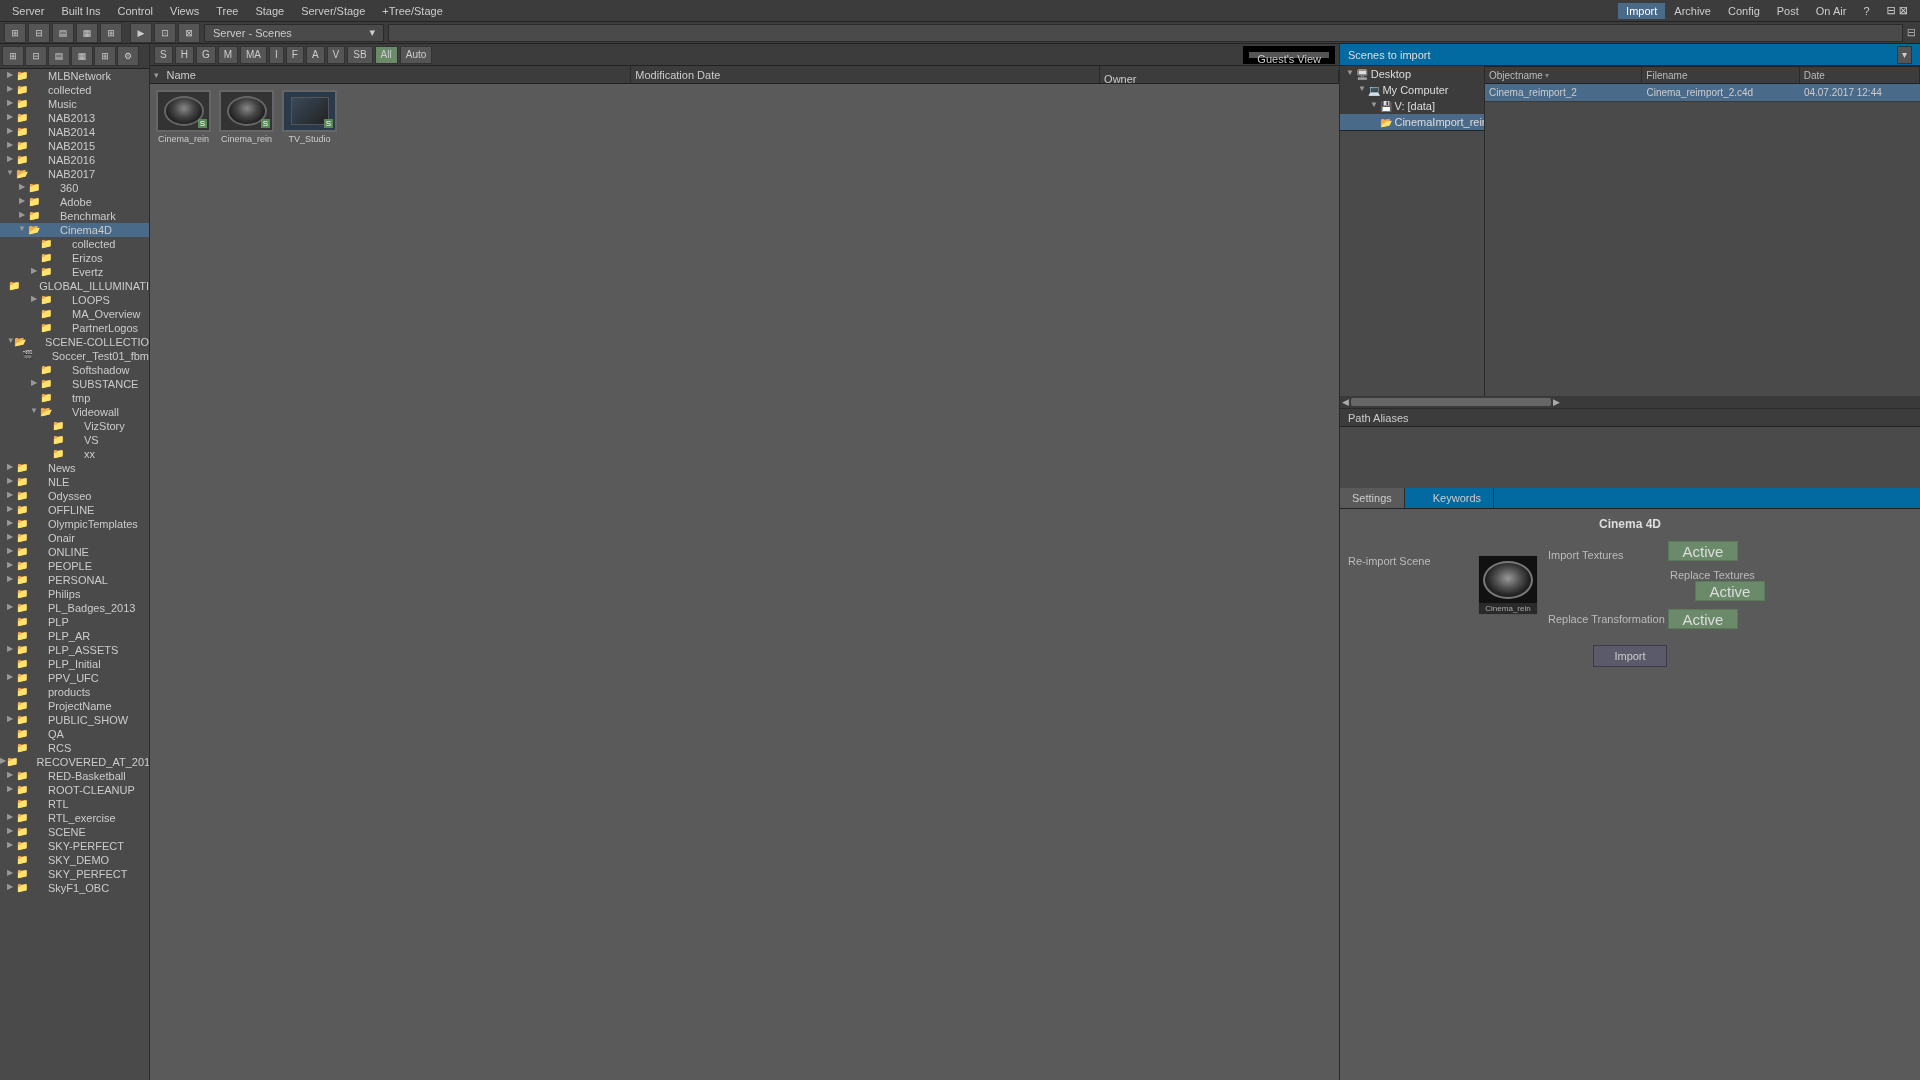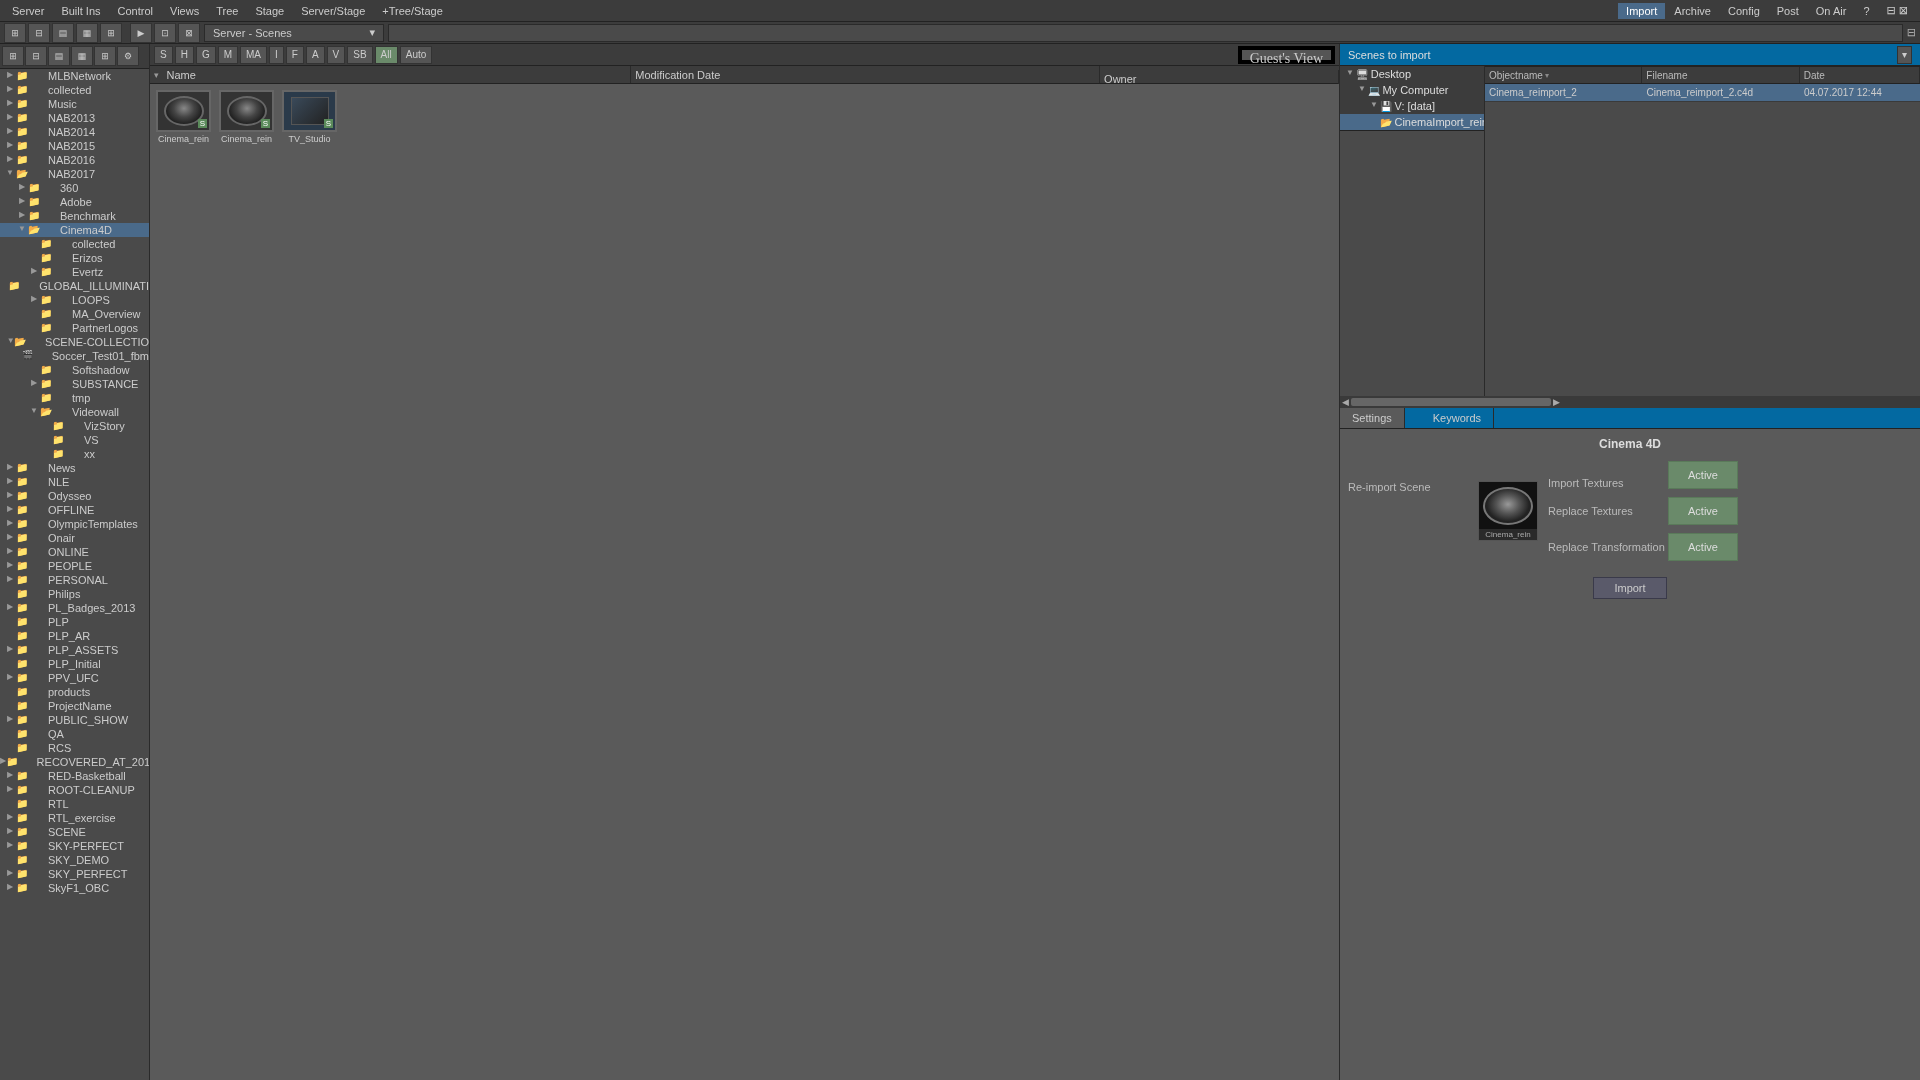--- a/index.html
+++ b/index.html
@@ -24,21 +24,21 @@
     .folder-icon-open { color: #e8c060; font-size: 10px; }
     .tree-label { font-size: 11px; color: #ccc; margin-left: 16px; }
 
     
     .middle-panel { flex: 1; background: #5a5a5a; display: flex; flex-direction: column; border-right: 1px solid #2a2a2a; }
 
     
     .middle-toolbar { background: #3c3c3c; height: 22px; display: flex; align-items: center; padding: 0 4px; gap: 2px; border-bottom: 1px solid #222; }
     .filter-btn { padding: 1px 5px; font-size: 10px; background: #555; border: 1px solid #333; color: #ccc; cursor: pointer; height: 18px; }
     .filter-btn.active { background: #6a8a6a; }
-    .view-btn { padding: 1px 8px; font-size: 14px; background: #555; border: 4px solid #000000; color: #ccc; cursor: pointer; height: 18px; font-family: Liberation Serif, serif; }
+    .view-btn { padding: 1px 8px; font-size: 11px; background: #555; border: 6px solid #000000; color: #ccc; cursor: pointer; height: 18px; }
 
     
     .col-headers { background: #3c3c3c; height: 18px; display: flex; align-items: center; border-bottom: 1px solid #222; }
     .col-header { padding: 0 4px; font-size: 11px; color: #ccc; border-right: 1px solid #2a2a2a; height: 100%; display: flex; align-items: center; }
     .col-name { flex: 2; }
     .col-date { flex: 2; }
     .col-owner { flex: 1; margin-top: 8px; }
 
     
     .file-area { flex: 1; padding: 4px; background: #5a5a5a; overflow: auto; }
@@ -68,21 +68,21 @@
     .settings-panel { flex: 1; background: #5a5a5a; display: flex; flex-direction: column; }
     .settings-tabs { display: flex; background: #0369a1; border-bottom: 1px solid #222; gap: 16px; }
     .settings-tab { padding: 2px 12px; font-size: 11px; color: #ccc; cursor: pointer; border-right: 1px solid #2a2a2a; height: 20px; display: flex; align-items: center; }
     .settings-tab.active { background: #5a5a5a; }
 
     .settings-content { flex: 1; padding: 8px; }
     .settings-title { font-size: 12px; color: #ddd; text-align: center; margin-bottom: 10px; font-weight: bold; }
 
     .settings-row { display: flex; align-items: center; margin-bottom: 8px; }
     .settings-label { width: 120px; font-size: 11px; color: #bbb; }
-    .status-btn { padding: 2px 12px; font-size: 11px; border: 1px solid #fca5a5; cursor: pointer; height: 28px; display: flex; align-items: center; justify-content: center; min-width: 70px; }
+    .status-btn { padding: 2px 12px; font-size: 15px; border: 1px solid #fca5a5; cursor: pointer; height: 20px; display: flex; align-items: center; justify-content: center; min-width: 70px; }
     .status-btn.active { background: #6a8a6a; color: #ddd; border-color: #5a7a5a; }
     .status-btn.inactive { background: #7a5a5a; color: #ddd; border-color: #6a4a4a; }
 
     .preview-box { width: 60px; height: 60px; background: #222; border: 1px solid #555; display: flex; flex-direction: column; align-items: center; justify-content: center; overflow: hidden; }
     .preview-img { width: 100%; height: 48px; background: #111; display: flex; align-items: center; justify-content: center; }
     .preview-label { font-size: 8px; color: #aaa; width: 100%; text-align: center; padding: 1px; background: #2a2a2a; overflow: hidden; text-overflow: ellipsis; white-space: nowrap; }
 
     .import-btn { background: #5a5a6a; border: 1px solid #3a3a4a; color: #ccc; padding: 4px 20px; cursor: pointer; font-size: 11px; margin-top: 8px; }
 
     .re-import-area { display: flex; align-items: flex-start; gap: 10px; }
@@ -638,20 +638,25 @@
         </div>
       </div>
     </div>
 
     <div class="scroll-bar-h">
       <span style="font-size:9px; color:#aaa; margin-right:2px;">◀</span>
       <div class="scroll-thumb-h"></div>
       <span style="font-size:9px; color:#aaa; margin-left:2px;">▶</span>
     </div>
 
+    <div class="path-aliases">
+      <div class="path-aliases-title">
+        <span>Path Aliases</span>
+      </div>
+    </div>
 
     <div class="settings-panel">
       <div class="settings-tabs">
         <div class="settings-tab active">Settings</div>
         <div class="settings-tab">Keywords</div>
       </div>
 
       <div class="settings-content">
         <div class="settings-title">Cinema 4D</div>
 
@@ -668,21 +673,21 @@
               <div class="preview-label">Cinema_rein</div>
             </div>
           </div>
           <div style="flex:1; display:flex; flex-direction:column; gap:8px; padding-left:10px;">
 
             <div class="settings-row" style="margin:0;align-items:flex-end;">
               <span class="settings-label">Import Textures</span>
               <button class="status-btn active">Active</button>
             </div>
 
-            <div class="settings-row" style="margin:0;">
+            <div class="settings-row" style="margin:0;flex-direction:column;">
               <span class="settings-label">Replace Textures</span>
               <button class="status-btn active">Active</button>
             </div>
 
             <div class="settings-row" style="margin:0;">
               <span class="settings-label">Replace Transformation</span>
               <button class="status-btn active">Active</button>
             </div>
           </div>
         </div>

